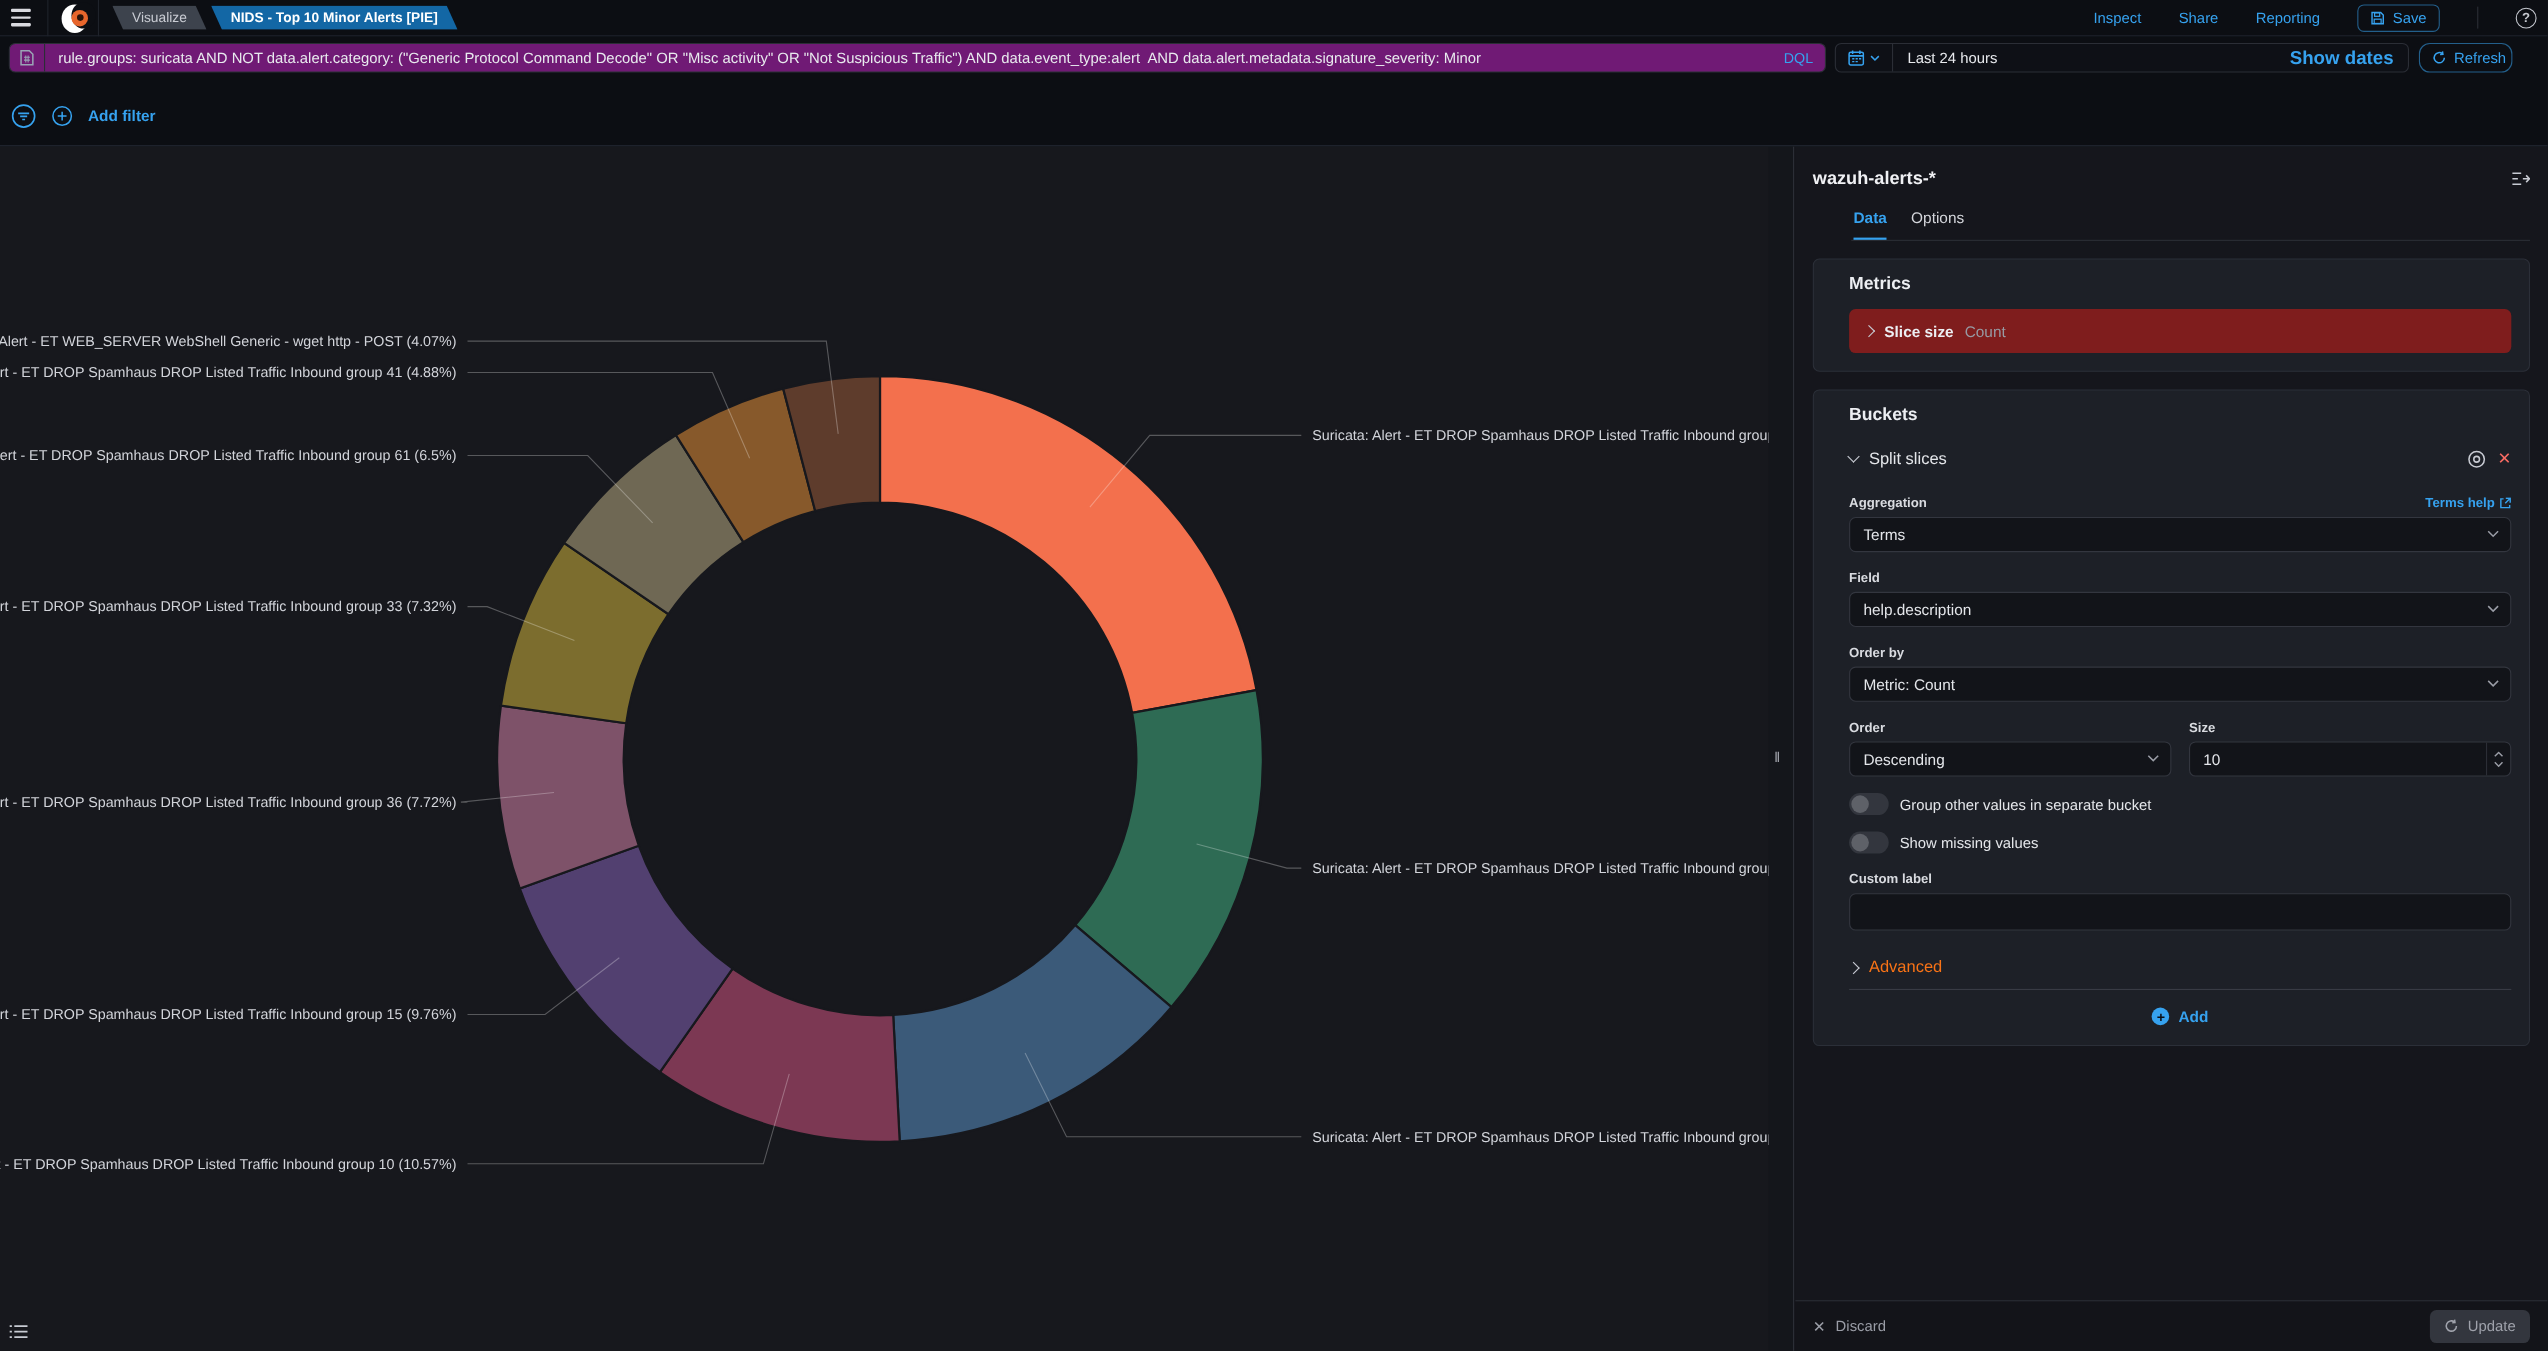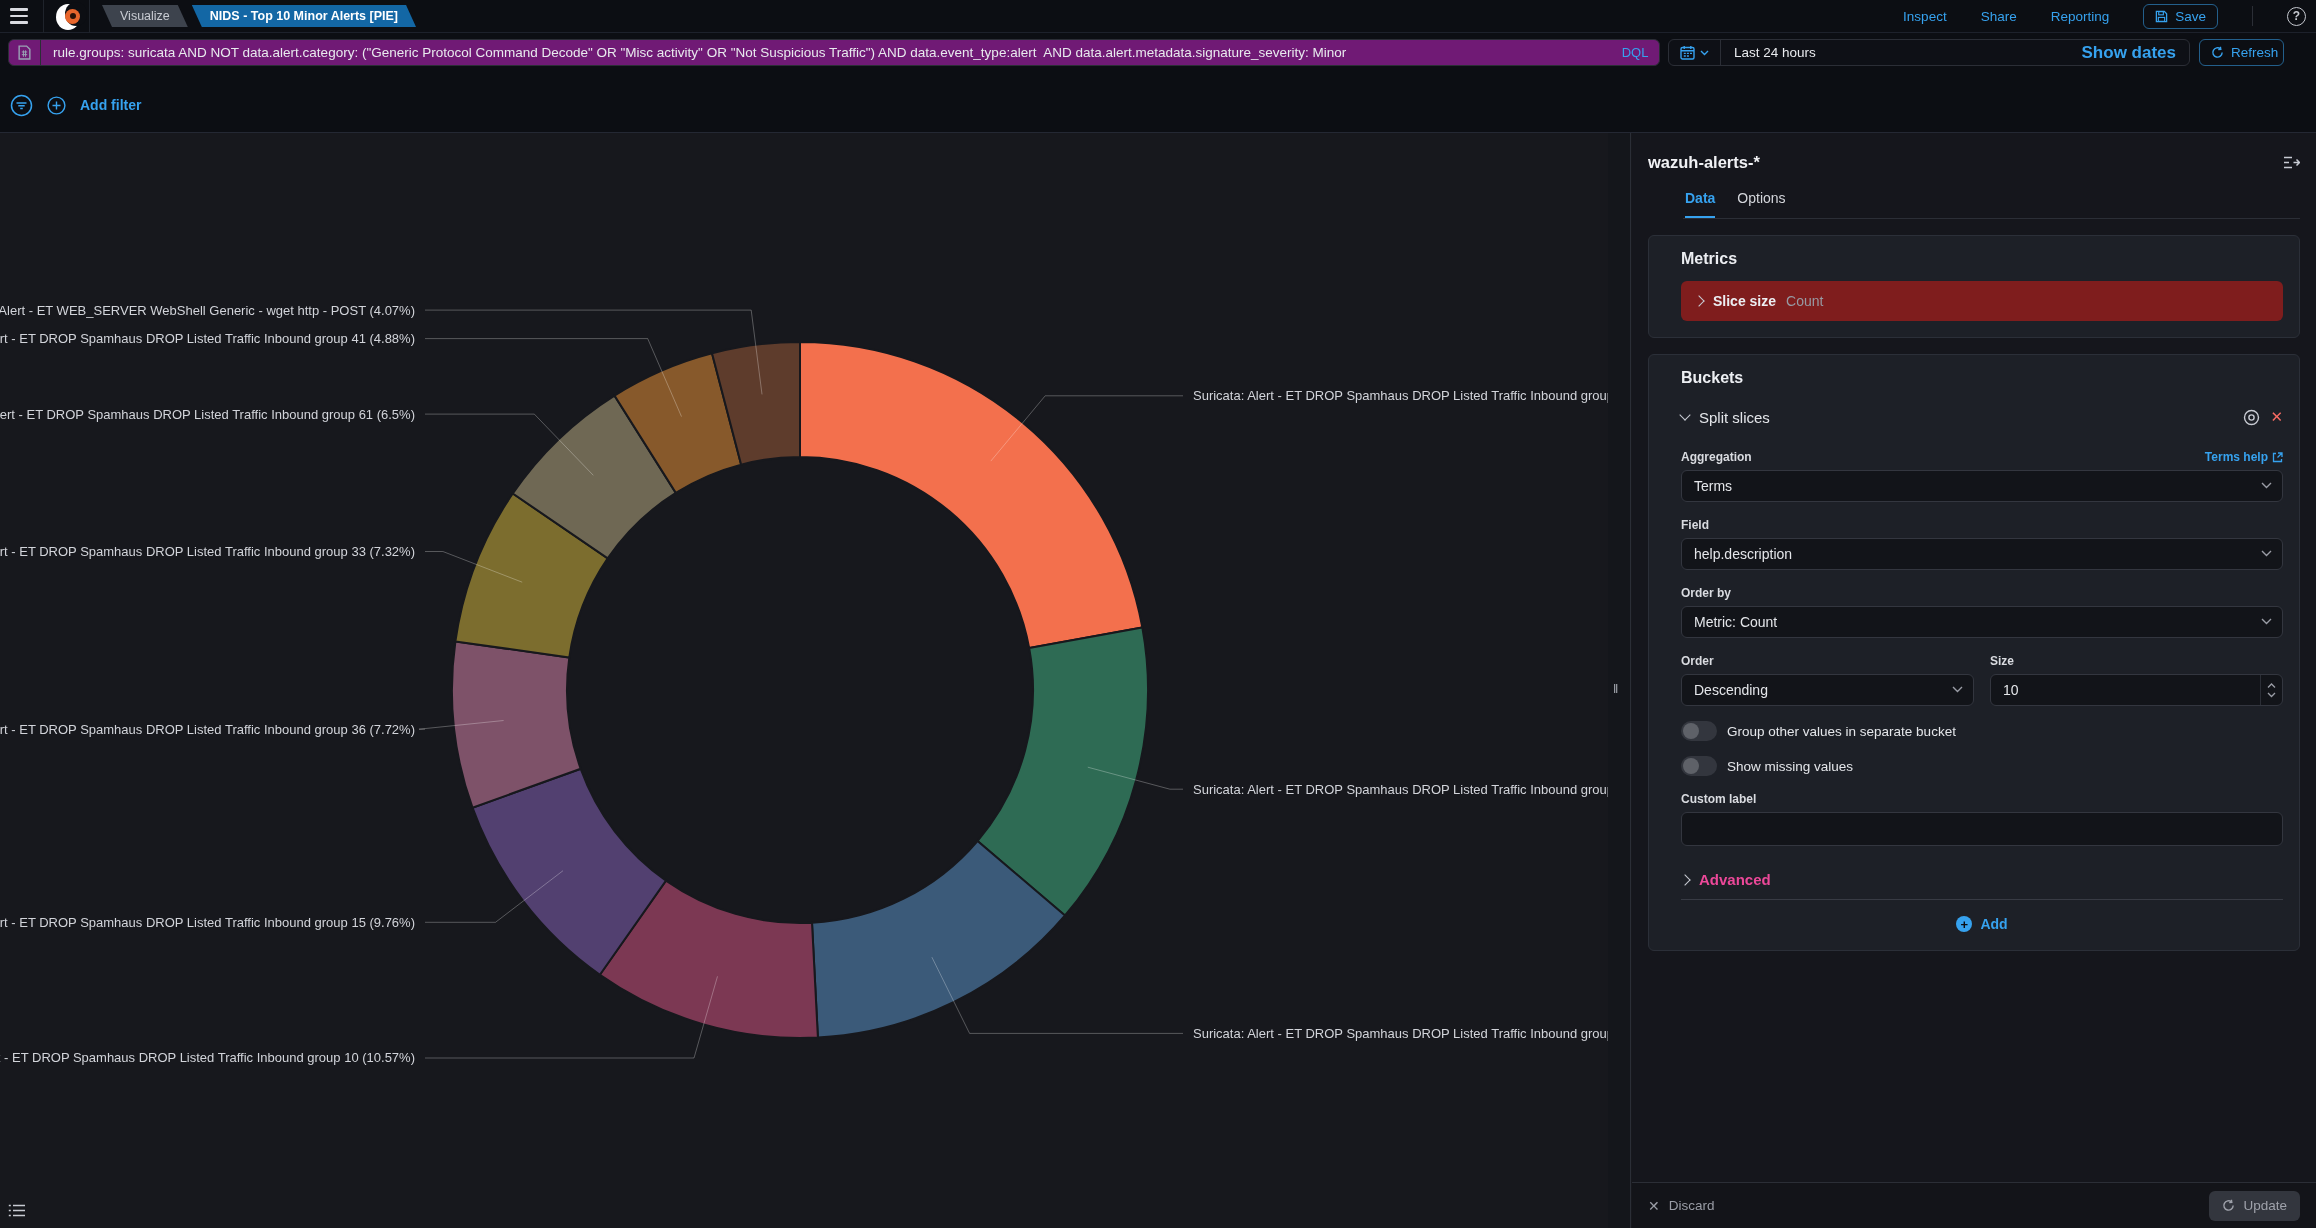--- a/index.html
+++ b/index.html
@@ -33,21 +33,21 @@
   .query-box { position:absolute; left:8px; top:6px; width:1652px; height:27px; background:#701a75;
                border:1px solid #2b2e36; border-radius:6px; display:flex; align-items:center; }
   .query-icon { width:32px; height:100%; display:flex; align-items:center; justify-content:center; border-right:1px solid #2b2e36; cursor:pointer;}
   .query-text { flex:1; font-size:13.5px; color:#e8eaee; padding:0 12px; white-space:pre; overflow:hidden; }
   .dql { width:48px; text-align:center; color:#36a2ef; font-size:13px; cursor:pointer; }
   .date-box { position:absolute; left:1668px; top:6px; width:522px; height:27px; background:#0e1016;
               border:1px solid #2b2e36; border-radius:6px; display:flex; align-items:center;}
   .date-cal { display:flex; align-items:center; gap:5px; padding:0 11px; height:100%; border-right:1px solid #2b2e36; cursor:pointer;}
   .date-text { font-size:13.5px; color:#e8eaee; padding-left:13px; }
   .show-dates { margin-left:auto; padding-right:13px; color:#36a2ef; font-size:17px; font-weight:bold; cursor:pointer;}
-  .refresh-btn { position:absolute; left:2199px; top:6px; width:85px; height:27px; }
+  .refresh-btn { position:absolute; left:2199px; top:6px; width:85px; height:27px;border-radius:10px; }
 
   
   .filterbar { position:absolute; left:0; top:78px; width:2316px; height:55px; background:#0c0e13;
                border-bottom:1px solid #242833; display:flex; align-items:center; padding:0 10px; gap:14px; z-index:4;}
 
   
   .chart-area { position:absolute; left:0; top:133px; width:1608px; height:1095px; background:#17181d; }
   .legend-toggle { position:absolute; left:8px; bottom:10px; cursor:pointer; }
   .resizer { position:absolute; left:1608px; top:133px; width:23px; height:1095px; background:#14161b;
              border-right:1px solid #2b2e36; cursor:col-resize; }
@@ -85,21 +85,21 @@
   .stepper { position:absolute; right:0; top:0; width:22px; height:100%; border-left:1px solid #2b2e36;
              display:flex; flex-direction:column; align-items:center; justify-content:center; gap:3px; cursor:pointer;}
   .toggle-row { display:flex; align-items:center; gap:10px; margin-top:15px; cursor:pointer;}
   .toggle { width:36px; height:20px; background:#33363e; border-radius:10px; position:relative; flex:0 0 auto;}
   .toggle .knob { position:absolute; left:2px; top:2px; width:16px; height:16px; border-radius:50%; background:#5e6168;}
   .toggle-label { font-size:13.5px; color:#e4e6ea; }
   .text-input { height:34px; background:#121419; border:1px solid #33363f; border-radius:6px; width:100%;
                 color:#e4e6ea; font-size:14px; padding:0 12px; outline:none; font-family:"Liberation Sans", sans-serif;}
   .advanced-row { display:flex; align-items:center; gap:10px; height:40px; margin-top:14px;
                   border-bottom:1px solid #383b44; cursor:pointer;}
-  .advanced-row .atitle { font-size:15px; font-weight:bold; color:#ec4899;}
+  .advanced-row .atitle { font-size:15px; font-weight:normal; color:#f97316;}
   .add-row { display:flex; align-items:center; justify-content:center; gap:8px; padding:16px 0 2px 0; cursor:pointer;}
   .add-row .add-label { color:#36a2ef; font-size:14px; font-weight:bold; }
   .plus-badge { width:16px; height:16px; border-radius:50%; background:#36a2ef; color:#0c0e13; font-size:13px;
                 display:flex; align-items:center; justify-content:center; font-weight:bold;}
   .panel-footer { position:absolute; left:0; bottom:0; width:100%; height:46px; background:#131419;
                   border-top:1px solid #2b2e36; display:flex; align-items:center; padding:0 16px;}
   .discard { display:flex; align-items:center; gap:9px; color:#9a9da6; font-size:13.5px; cursor:pointer;}
   .update-btn { margin-left:auto; display:flex; align-items:center; gap:8px; background:#33363e; border-radius:6px;
                 height:30px; padding:0 13px; color:#9fa2ab; font-size:13.5px; cursor:pointer;}
 

